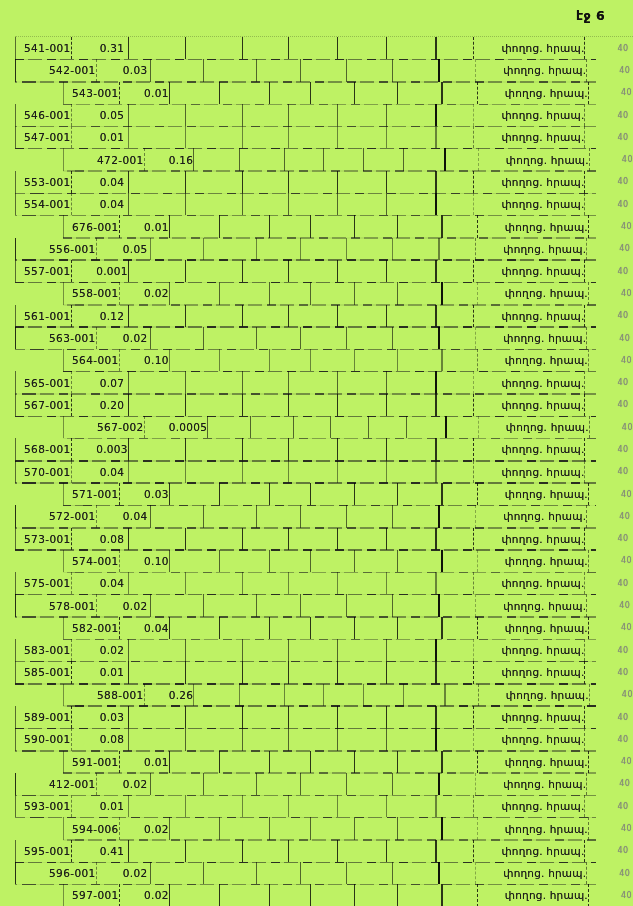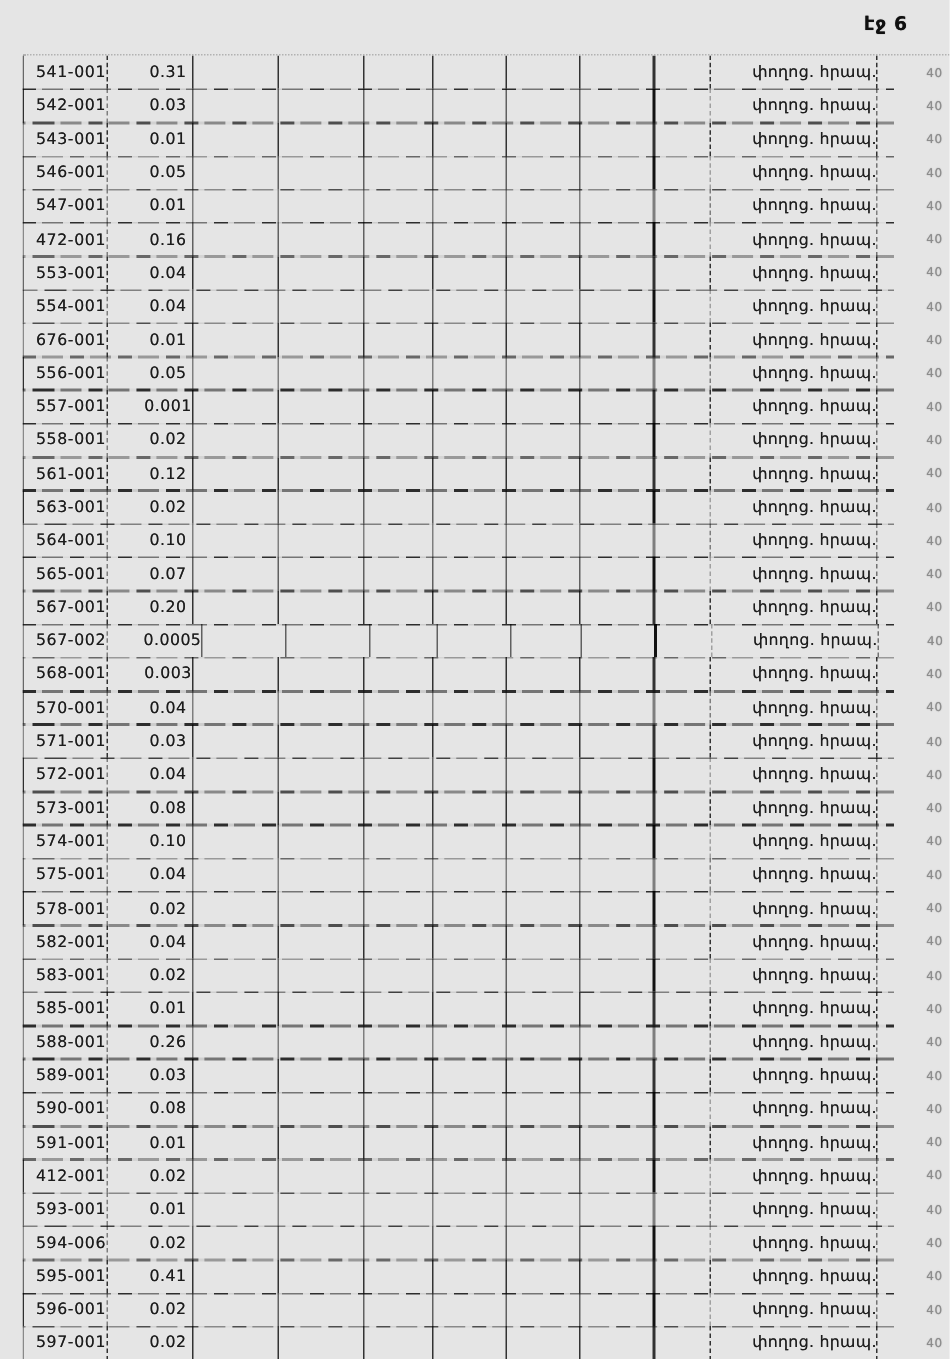--- a/index.html
+++ b/index.html
@@ -2,41 +2,41 @@
 <html><head>
 <meta charset="utf-8">
 <style>
   html,body{margin:0;padding:0;}
   body{
     width:633px;height:906px;position:relative;overflow:hidden;
     background:#ffffff;
     font-family:"DejaVu Sans", sans-serif;
     -webkit-font-smoothing:antialiased;
   }
-  .page{position:absolute;inset:0;background:#e5e5e5;text-decoration:underline;}
+  .page{position:absolute;inset:0;background:#bef264;text-decoration:underline;}
   
   .page-label{
     position:absolute;left:576px;top:8px;
     font-size:12.5px;font-weight:bold;color:#101010;
     letter-spacing:0.5px;
     text-shadow:0 0 .5px rgba(0,0,0,.8);
   }
   
   .table{
     position:absolute;left:15px;top:36px;width:618px;height:870px;
     border-top:1px dotted rgba(0,0,0,.22);
     overflow:hidden;
   }
   .row{
     position:relative;display:flex;height:22.3px;
     border-left:1px solid rgba(0,0,0,.55);
     gap:24px;
   }
-  .row:nth-child(4n+2){border-left-color:rgba(0,0,0,.8);}
-  .row:nth-child(3n){border-left-color:rgba(0,0,0,.4);}
+  .row:nth-child(4n+2){border-left-color:rgba(0,0,0,.8);padding-left:25px;}
+  .row:nth-child(3n){border-left-color:rgba(0,0,0,.4);margin-left:48px;}
   .cell{
     box-sizing:border-box;height:100%;
     display:flex;align-items:center;
     font-size:10.5px;color:#1c1c1c;
     text-shadow:0 0 .4px rgba(0,0,0,.65);
     border-right:1px solid rgba(0,0,0,.58);
     white-space:nowrap;overflow:visible;
   }
   .row:nth-child(odd) .cell{border-right-color:rgba(0,0,0,.78);}
   .row:nth-child(5n) .cell{border-right-color:rgba(0,0,0,.45);}

